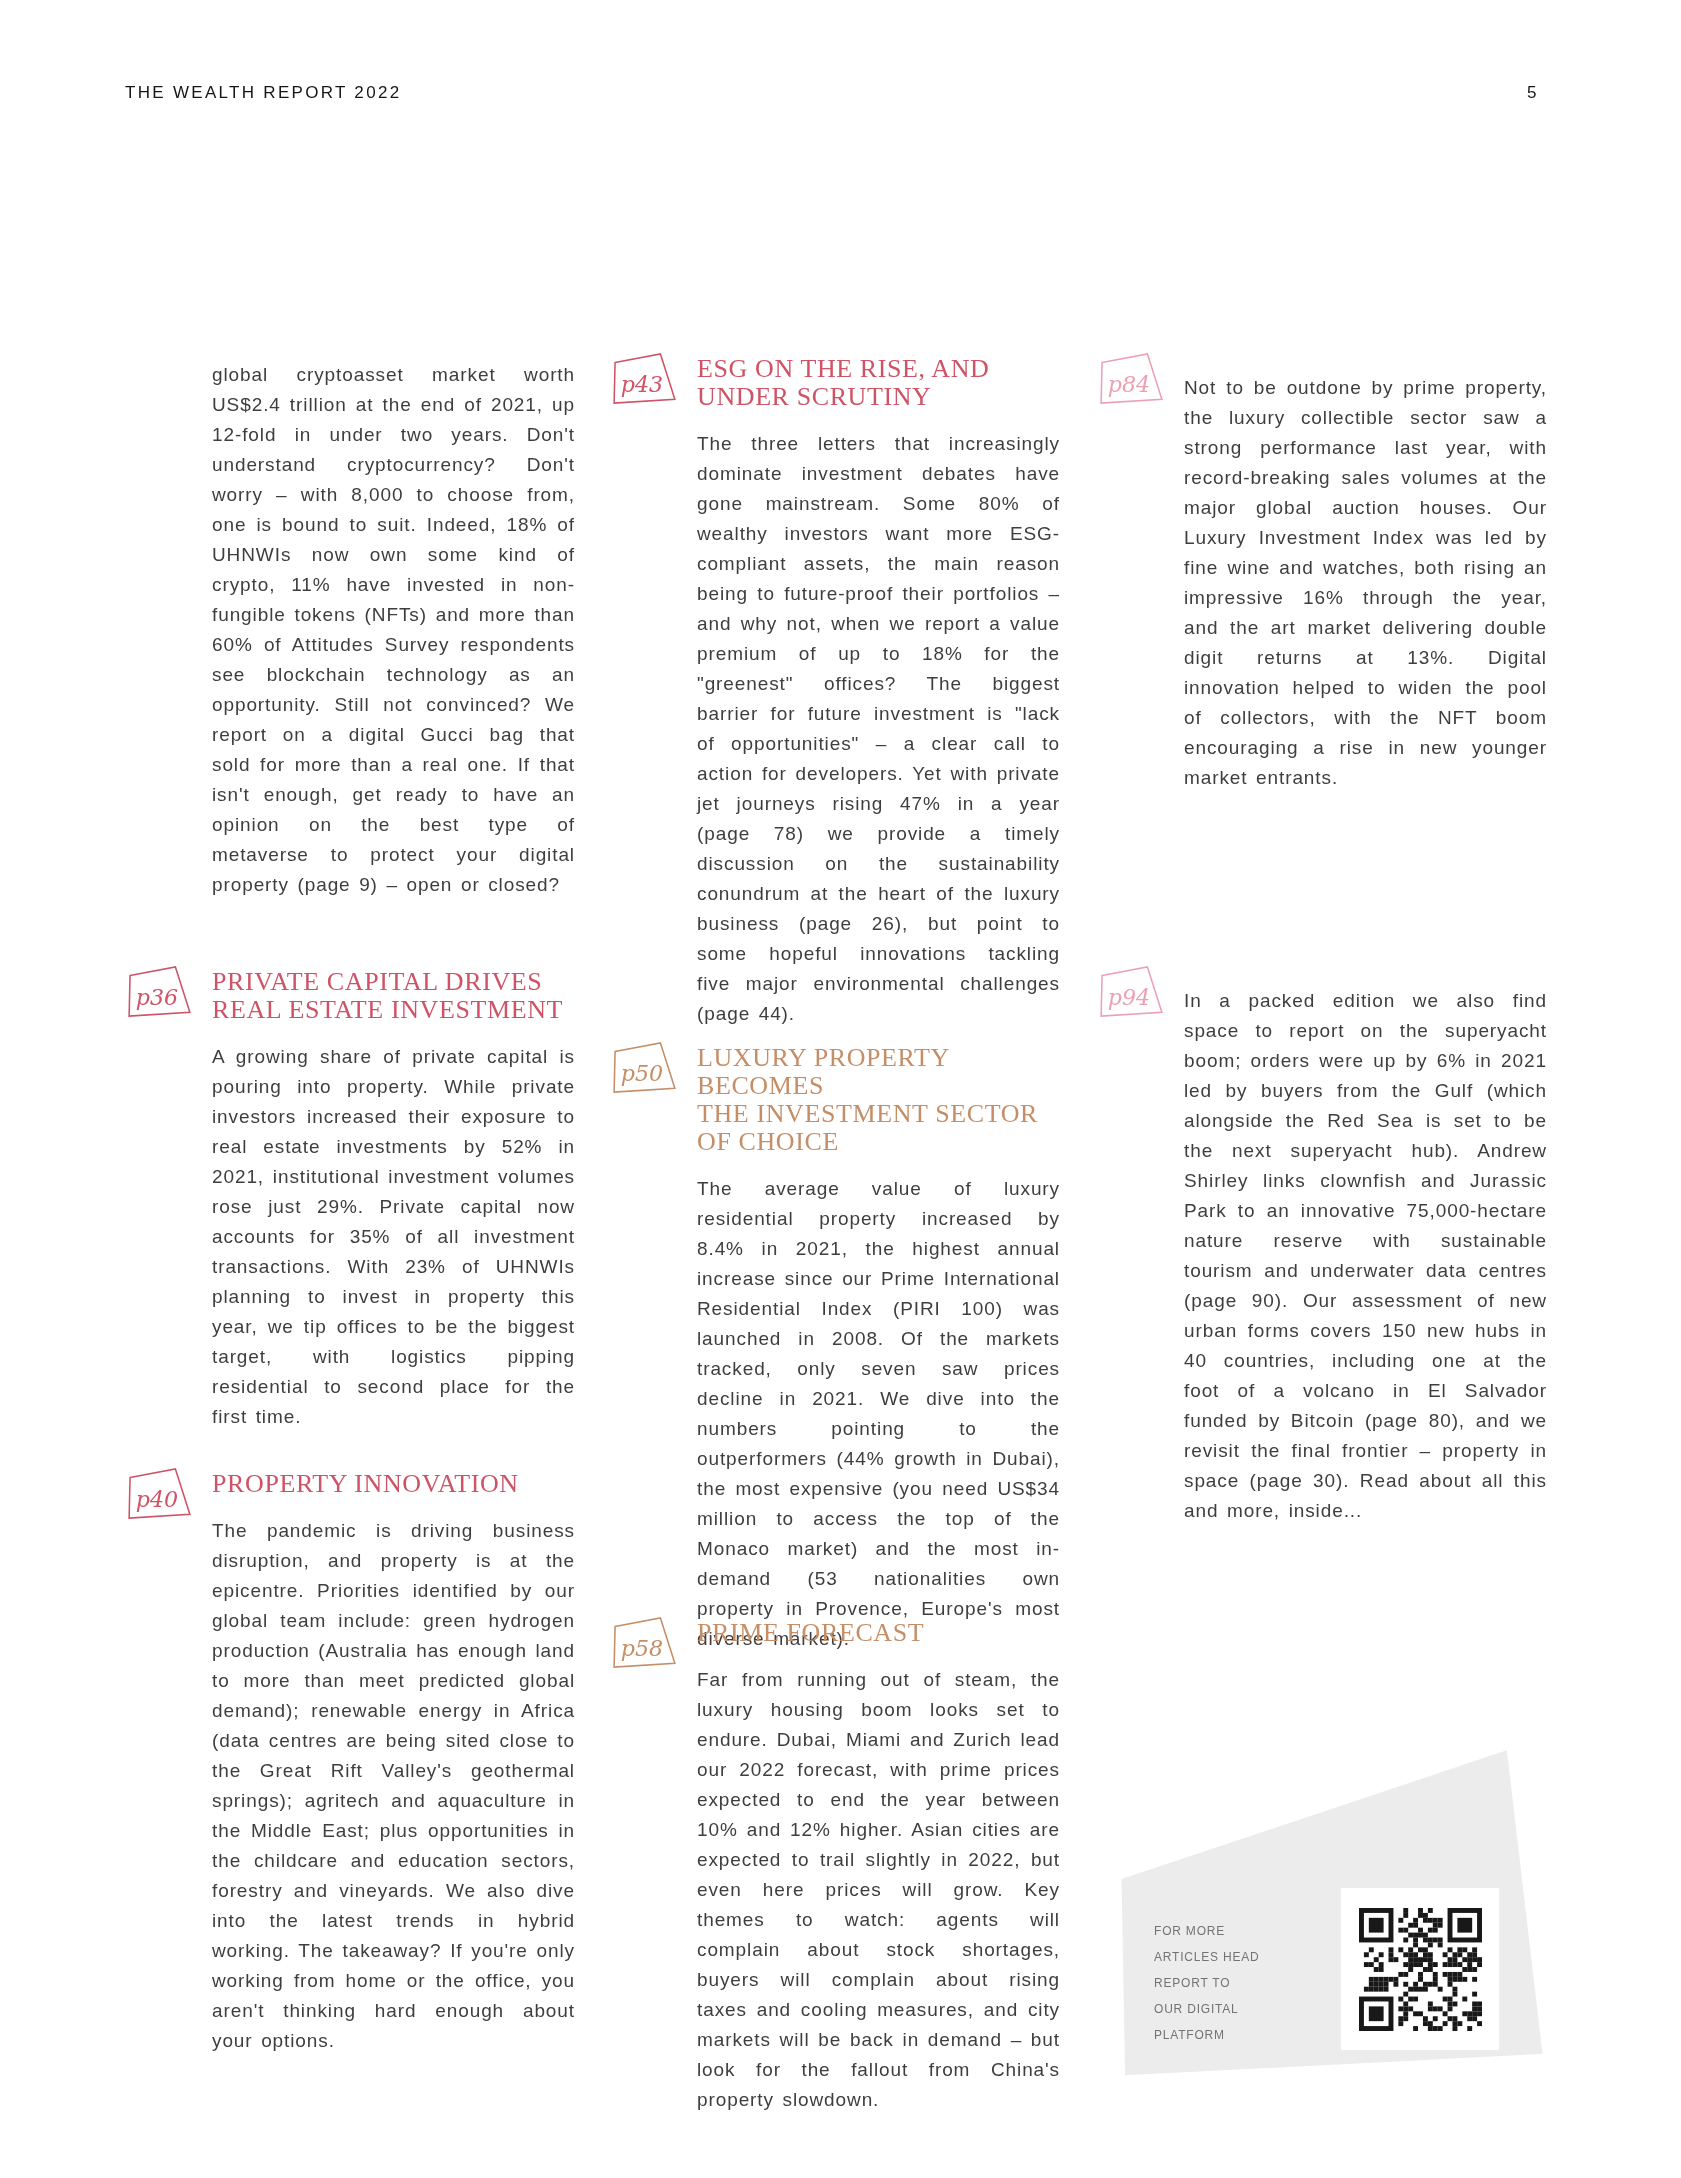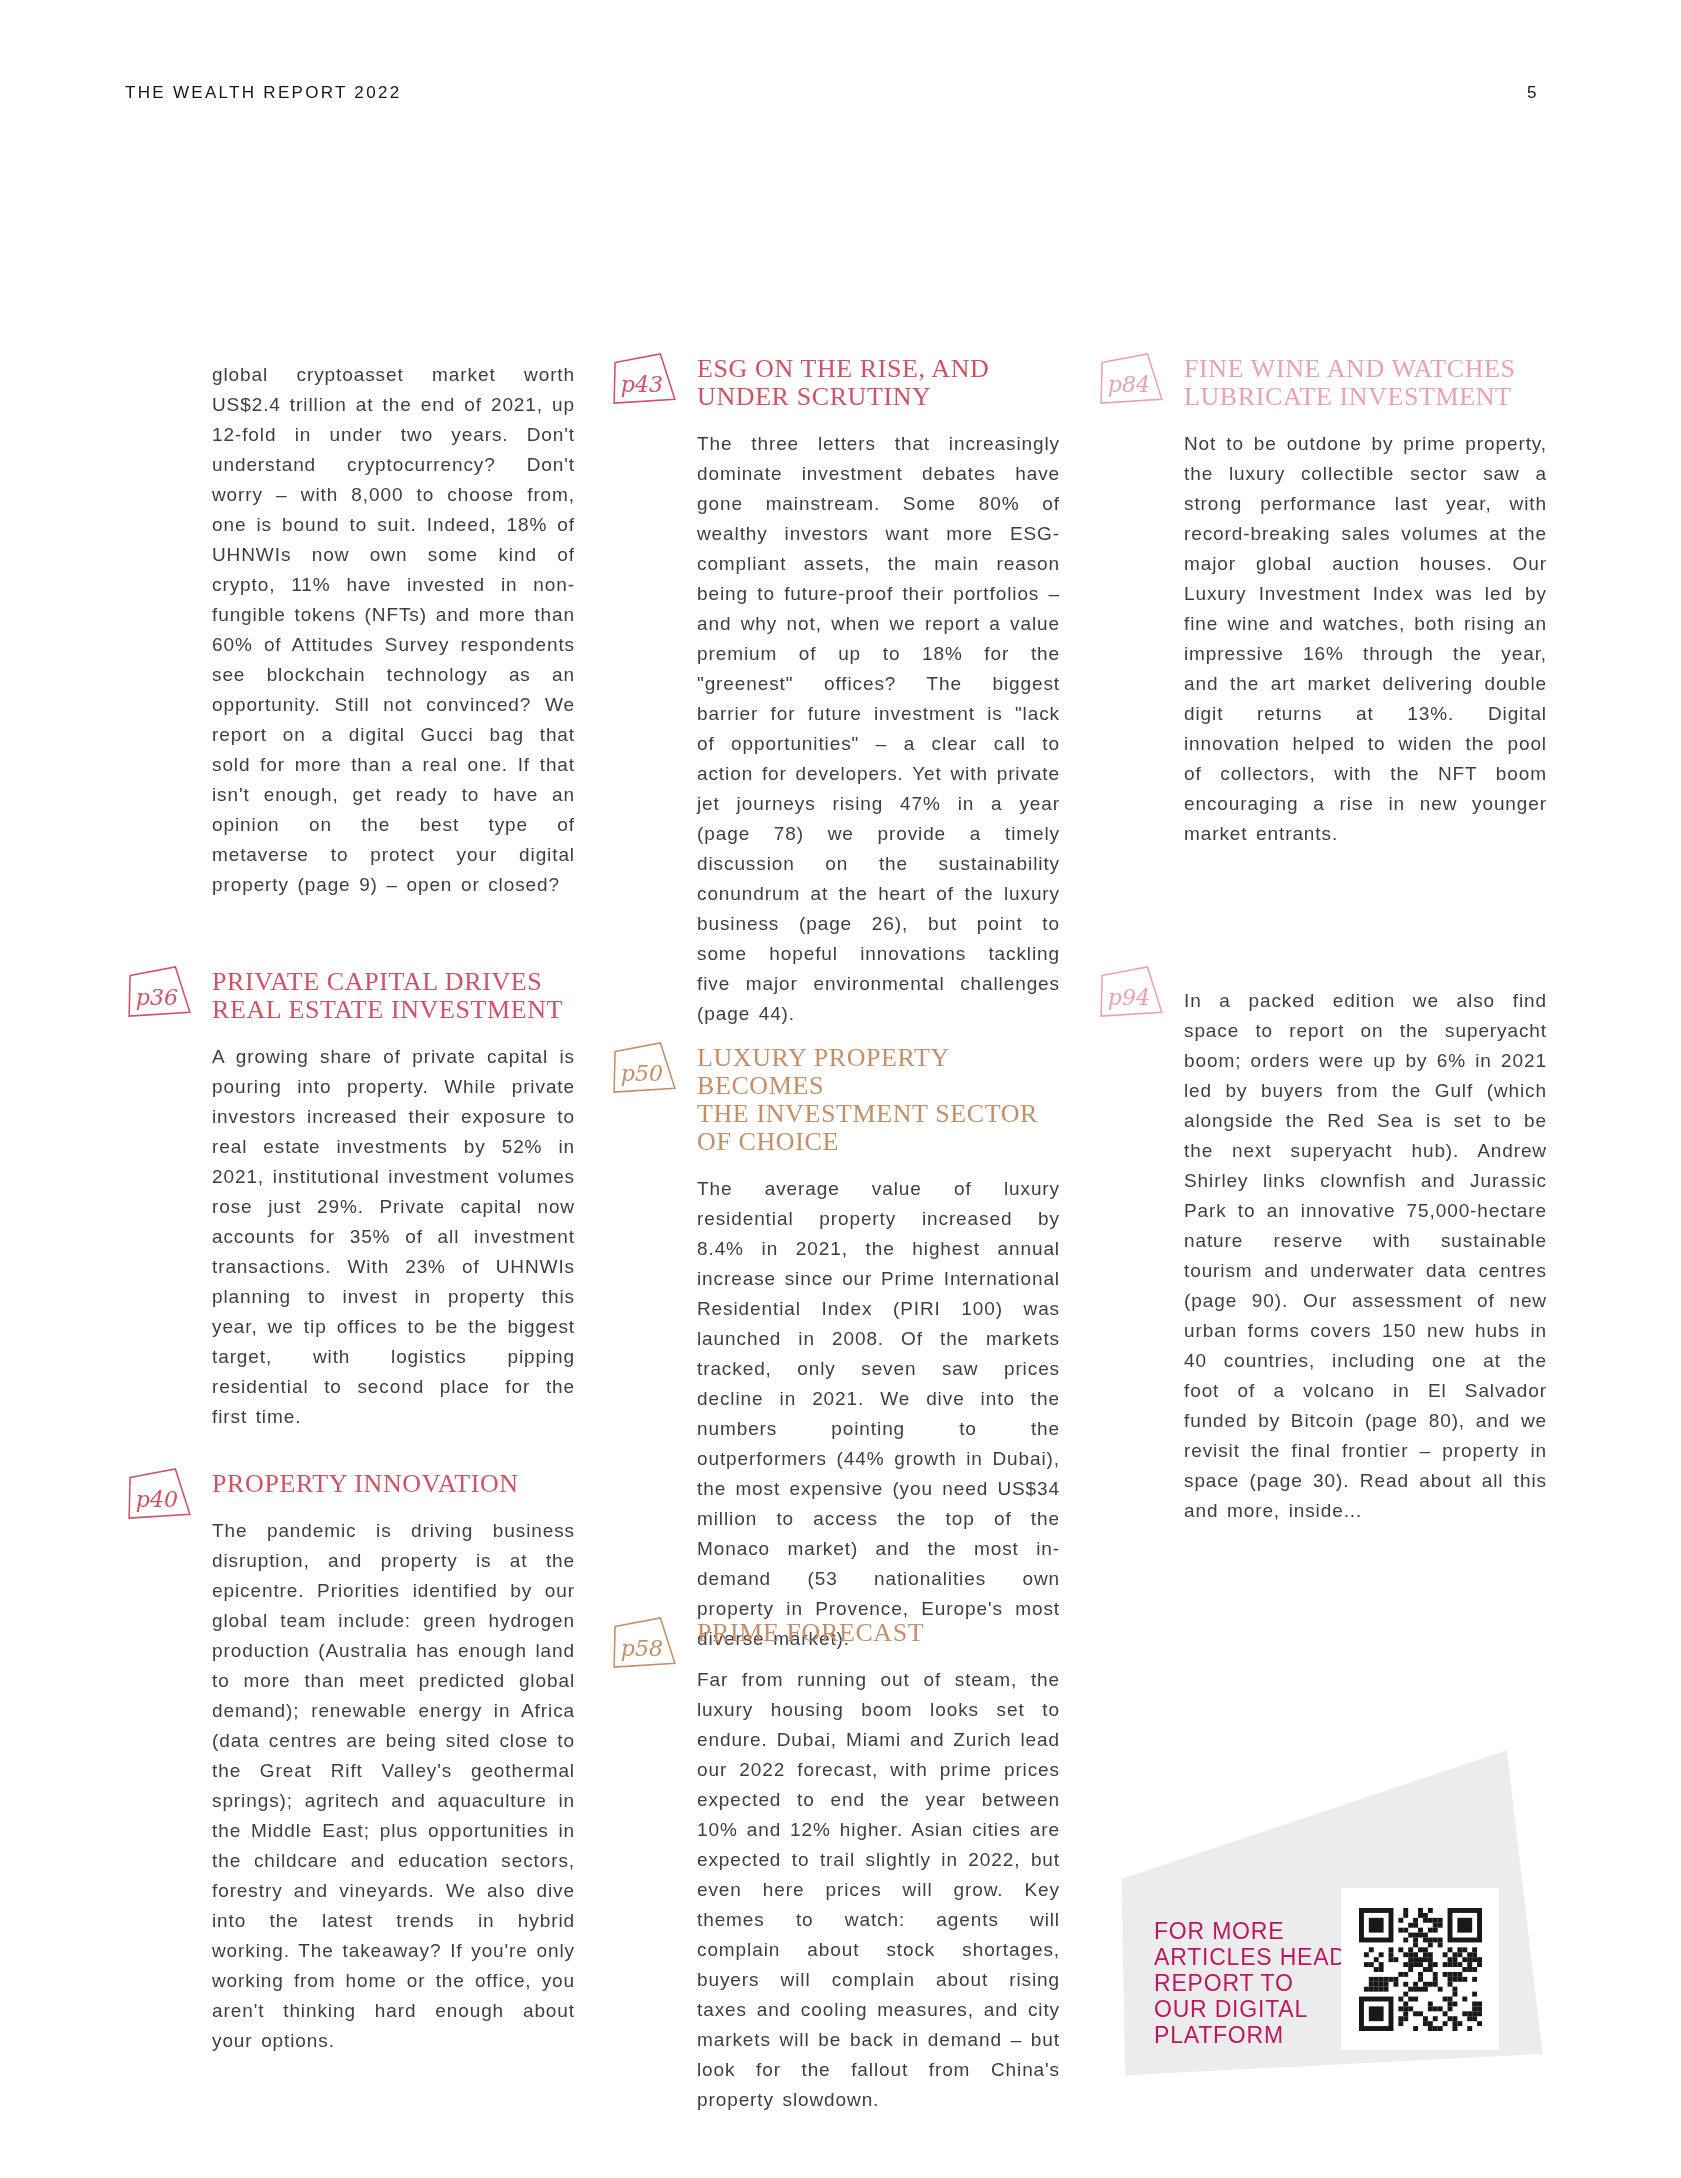--- a/index.html
+++ b/index.html
@@ -18,22 +18,22 @@
   .crimson{color:var(--crimson,#cf5366);}
   .copper{color:var(--copper,#c58e66);}
   .pink{color:var(--pink,#eba1b4);}
 
   .tag{position:absolute;left:-87px;top:-2.9px;width:68px;height:54px;overflow:visible;}
   .tag text{font-family:"DejaVu Serif",serif;font-style:italic;font-size:23px;}
 
   .panel{position:absolute;left:1101px;top:1747px;width:446px;height:330px;
          background:var(--panel_gray,#ececec);
          clip-path:polygon(4.6% 40%, 91% 1%, 99% 93%, 5.4% 99.5%);}
-  .promo-text{position:absolute;left:53px;top:171px;font-size:23px;line-height:26px;
-              letter-spacing:0.8px;color:#be185d;}
+  .promo-text{position:absolute;left:53px;top:171px;font-size:12px;line-height:26px;
+              letter-spacing:0.8px;color:#737373;}
   .qr-box{position:absolute;left:240px;top:141px;width:158px;height:162px;background:#ffffff;
           display:flex;align-items:center;justify-content:center;}
 </style>
 </head>
 <body>
 
 <div class="page">
 
   <div class="hdr">THE WEALTH REPORT 2022</div>
   <div class="pnum">5</div>
@@ -105,25 +105,20 @@
       <div></div>
     </div>
     <div class="para sec-body">Far from running out of steam, the luxury housing boom looks set to endure. Dubai, Miami and Zurich lead our 2022 forecast, with prime prices expected to end the year between 10% and 12% higher. Asian cities are expected to trail slightly in 2022, but even here prices will grow. Key themes to watch: agents will complain about stock shortages, buyers will complain about rising taxes and cooling measures, and city markets will be back in demand – but look for the fallout from China's property slowdown.</div>
   </div>
 
   <div class="section" style="left:1184px;top:355px;">
     <svg class="tag pink" viewBox="0 0 70 56">
       <polygon points="5,11 52,2 67,49 4,53" fill="none" stroke="currentColor" stroke-width="1.6"></polygon>
       <text x="11" y="41" fill="currentColor">p84</text>
     </svg>
-    <div class="sec-head pink">
-      <div>FINE WINE AND WATCHES</div>
-      <div>LUBRICATE INVESTMENT</div>
-      <div></div>
-    </div>
     <div class="para sec-body">Not to be outdone by prime property, the luxury collectible sector saw a strong performance last year, with record-breaking sales volumes at the major global auction houses. Our Luxury Investment Index was led by fine wine and watches, both rising an impressive 16% through the year, and the art market delivering double digit returns at 13%. Digital innovation helped to widen the pool of collectors, with the NFT boom encouraging a rise in new younger market entrants.</div>
   </div>
 
   <div class="section" style="left:1184px;top:968px;">
     <svg class="tag pink" viewBox="0 0 70 56">
       <polygon points="5,11 52,2 67,49 4,53" fill="none" stroke="currentColor" stroke-width="1.6"></polygon>
       <text x="11" y="41" fill="currentColor">p94</text>
     </svg>
     <div class="para sec-body">In a packed edition we also find space to report on the superyacht boom; orders were up by 6% in 2021 led by buyers from the Gulf (which alongside the Red Sea is set to be the next superyacht hub). Andrew Shirley links clownfish and Jurassic Park to an innovative 75,000-hectare nature reserve with sustainable tourism and underwater data centres (page 90). Our assessment of new urban forms covers 150 new hubs in 40 countries, including one at the foot of a volcano in El Salvador funded by Bitcoin (page 80), and we revisit the final frontier – property in space (page 30). Read about all this and more, inside...</div>
   </div>

